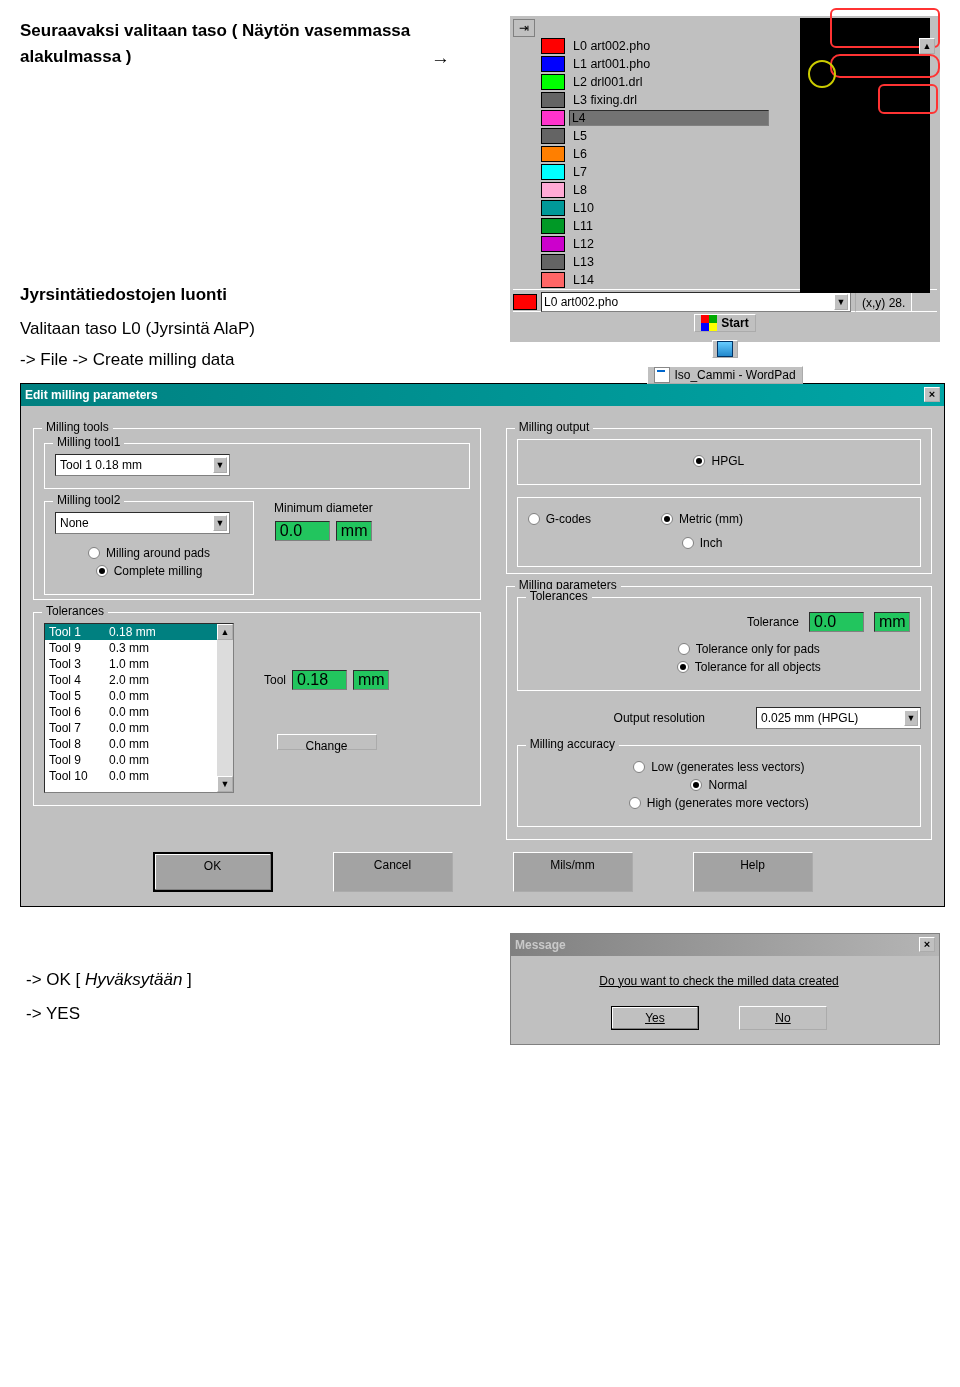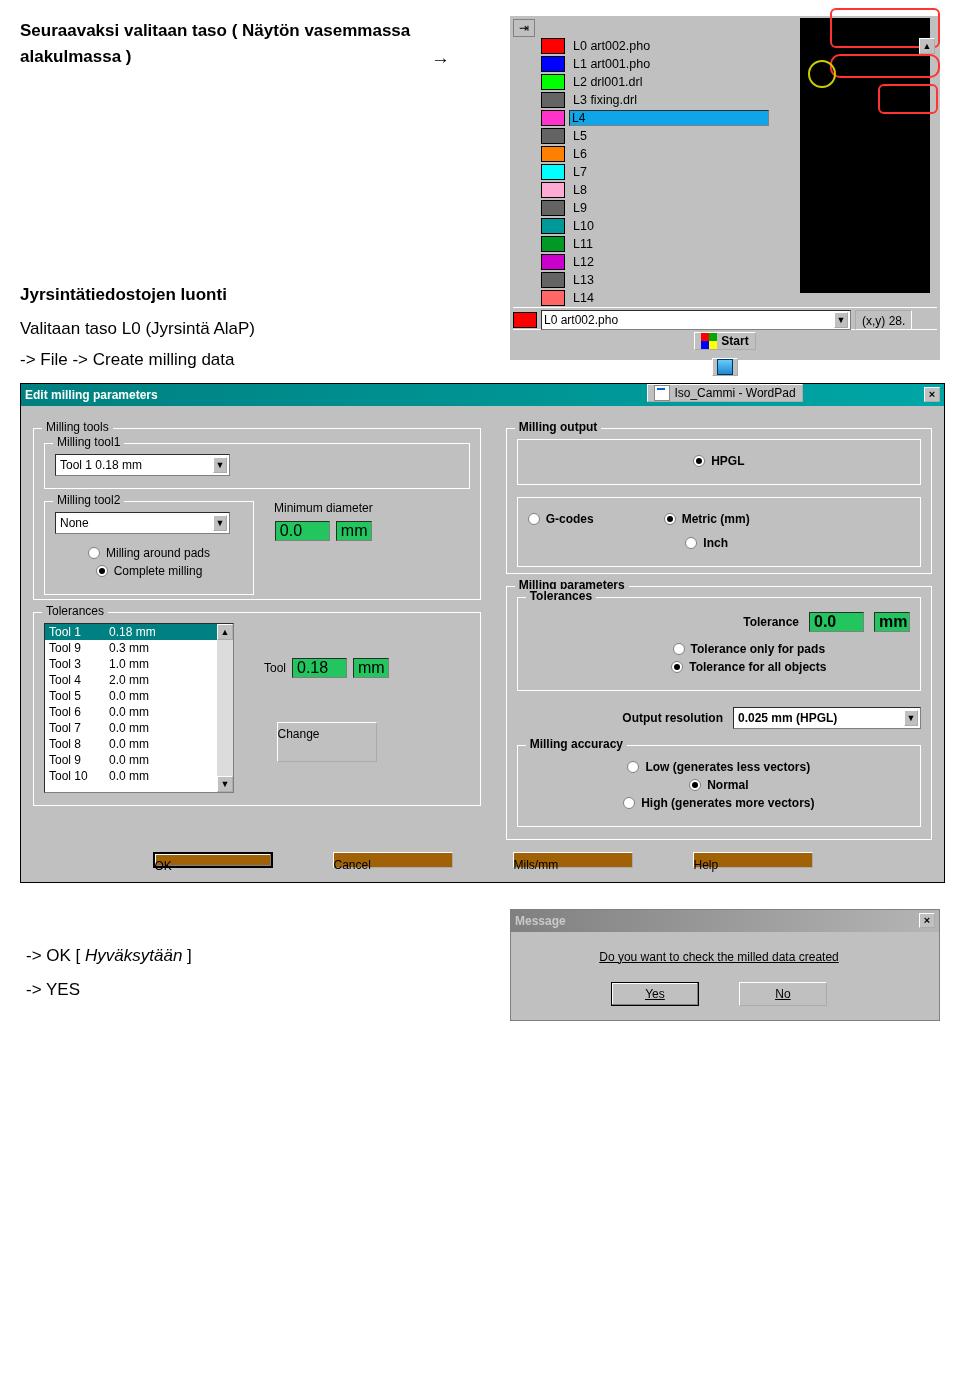--- a/index.html
+++ b/index.html
@@ -60,21 +60,21 @@
   }
   .arrow-col { width: 24px; height: 18px; display:flex; align-items:center; }
   .color-swatch {
     width: 24px; height: 16px;
     border: 1px solid #000;
   }
   .layer-label { padding-left: 4px; font-size: 12.5px; }
   .layer-input {
     flex: 1;
     height: 16px;
-    background: #0ea5e9;
+    background: #737373;
     border: 1px inset #808080;
     font-size: 12px;
     padding: 0 2px;
     max-width: 200px;
   }
   .status-row {
     display: flex;
     align-items: center;
     height: 22px;
     border-top: 1px solid #fff;
@@ -219,32 +219,32 @@
     height: 170px; width: 190px; overflow: hidden;
     font-size: 12px;
     position: relative;
   }
   .listbox-inner { padding: 0; }
   .list-row { padding: 1px 4px; display: flex; justify-content: flex-start;}
   .list-row.sel { background: #008080; color: #fff; }
   .list-row span { display:inline-block; }
   .list-row .c1 { width: 60px; }
   .btn {
-    height: 16px; min-width: 120px;
-    border: 1px outset #fff; background: #a16207;
-    text-align: left; line-height: 24px; font-size: 12px;
+    height: 40px; min-width: 120px;
+    border: 1px outset #fff; background: #a3a3a3;
+    text-align: center; line-height: 24px; font-size: 12px;
   }
   .btn.default { border: 2px solid #000; box-shadow: inset -1px -1px 0 #808080, inset 1px 1px 0 #fff; }
   .footer-btns {
     display: flex; gap: 60px; justify-content: center;
     padding: 0 14px 14px 14px;
   }
   .left-col { flex: 1.05; }
-  .right-col { flex: 1; font-weight: bold; }
-  .small-btn { height: 40px; min-width: 100px; border:1px outset #fff; background:#c0c0c0; line-height:22px; }
+  .right-col { flex: 1; }
+  .small-btn { height: 16px; min-width: 100px; border:1px outset #fff; background:#c0c0c0; text-align:center; line-height:22px; }
 
   .bottom-area {
     display: flex;
     gap: 18px;
     align-items: flex-start;
     margin-top: 26px;
     padding-left: 6px;
   }
   .bottom-left {
     flex: 1;
@@ -349,25 +349,20 @@
             <span class="color-swatch" style="background: rgb(0, 255, 255);"></span>
             <span class="layer-label">L7</span>
           </div>
           <div class="layer-row">
             <span class="arrow-col"></span>
             <span class="color-swatch" style="background: rgb(255, 170, 213);"></span>
             <span class="layer-label">L8</span>
           </div>
           <div class="layer-row">
             <span class="arrow-col"></span>
-            <span class="color-swatch" style="background: rgb(100, 100, 100);"></span>
-            <span class="layer-label">L9</span>
-          </div>
-          <div class="layer-row">
-            <span class="arrow-col"></span>
             <span class="color-swatch" style="background: rgb(0, 153, 153);"></span>
             <span class="layer-label">L10</span>
           </div>
           <div class="layer-row">
             <span class="arrow-col"></span>
             <span class="color-swatch" style="background: rgb(0, 153, 38);"></span>
             <span class="layer-label">L11</span>
           </div>
           <div class="layer-row">
             <span class="arrow-col"></span>
@@ -567,21 +562,21 @@
               <span class="radio-dot"></span>
               <span>Tolerance only for pads</span>
             </div>
             <div class="field-row" style="padding-left:60px;">
               <span class="radio-dot checked"></span>
               <span>Tolerance for all objects</span>
             </div>
           </div>
           <div class="field-row" style="justify-content:flex-end;gap:10px;margin:16px 0;">
             <span>Output resolution</span>
-            <div class="combo" style="width:188px;">
+            <div class="combo" style="width:165px;margin-left:41px;">
               <span>0.025 mm (HPGL)</span>
               <span class="combo-arrow">▼</span>
             </div>
           </div>
           <div class="groupbox">
             <span class="legend">Milling accuracy</span>
             <div class="field-row">
               <span class="radio-dot"></span>
               <span>Low (generates less vectors)</span>
             </div>

